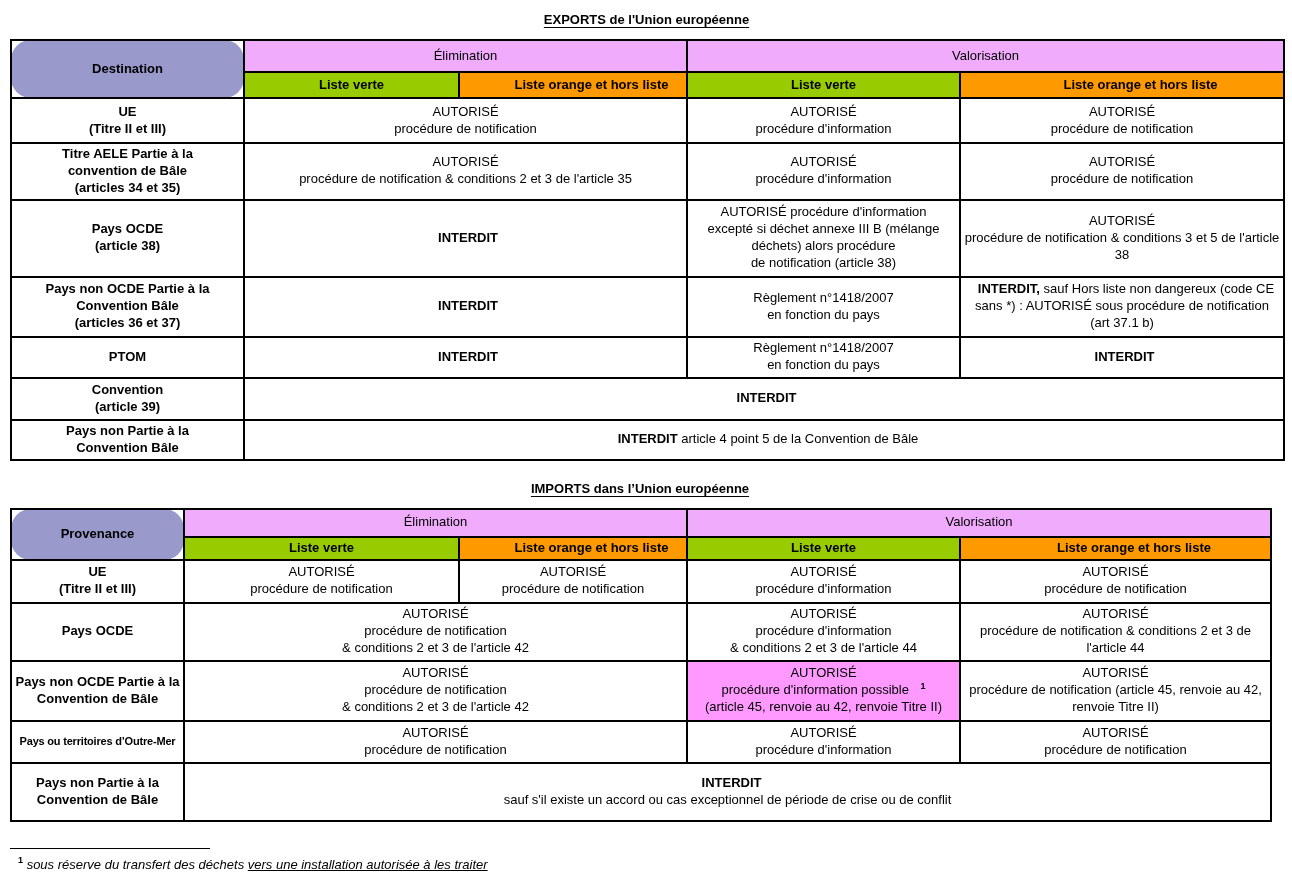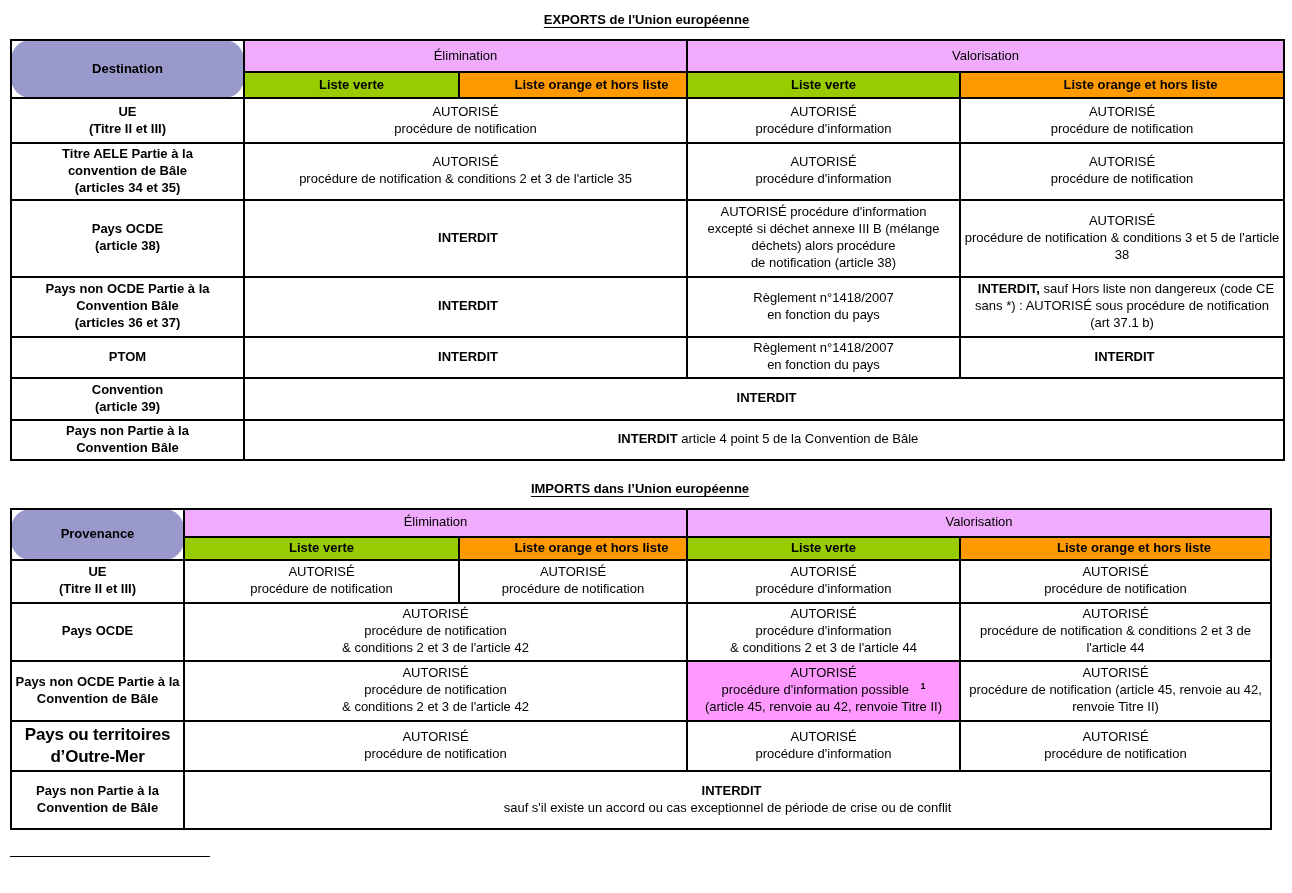--- a/index.html
+++ b/index.html
@@ -11,21 +11,21 @@
   table{border-collapse:collapse;table-layout:fixed;margin-left:10px;border:2px solid #000;}
   .t1{width:1273px;}
   .t2{width:1260px;}
   td{border:2px solid #000;text-align:center;vertical-align:middle;font-size:13px;line-height:1.3;padding:2px 3px;overflow:hidden;}
   .corner{background:#9999cc;font-weight:bold;border-radius:20px;}
   .grp{background:#f0abfc;}
   .verte{background:#99cc00;font-weight:bold;}
   .orange{background:#ff9900;font-weight:bold;padding-left:40px;}
   .pink{background:#ff99ff;}
   .rowlabel{font-weight:bold;}
-  .tight{font-size:17px;letter-spacing:-0.2px;}
+  .tight{font-size:11px;letter-spacing:-0.2px;}
   .b{font-weight:bold;padding-left:8px;}
   .i{font-style:italic;}
   .u{text-decoration:underline;}
   sup{font-size:9px;line-height:0;}
   .hr1{height:32px;} .hr2{height:26px;}
   .t1r1{height:45px;} .t1r2{height:53px;} .t1r3{height:77px;} .t1r4{height:60px;}
   .t1r5{height:41px;} .t1r6{height:42px;} .t1r7{height:40px;}
   .hr1b{height:28px;} .hr2b{height:22px;}
   .t2r1{height:43px;} .t2r2{height:58px;} .t2r3{height:60px;} .t2r4{height:42px;} .t2r5{height:58px;}
   .foot{margin:26px 0 0 10px;}
@@ -256,15 +256,16 @@
       <td colspan="4">
         <div class="b">INTERDIT</div>
         <div>sauf s'il existe un accord ou cas exceptionnel de période de crise ou de conflit</div>
       </td>
     </tr>
   </tbody>
     </table>
 
   <div class="foot">
     <div class="foot-rule"></div>
+    <div class="footnote"><sup class="b">1</sup><span class="i"> sous réserve du transfert des déchets </span><span class="i u">vers une installation autorisée à les traiter</span></div>
   </div>
 
 </div>
 
 </body></html>

